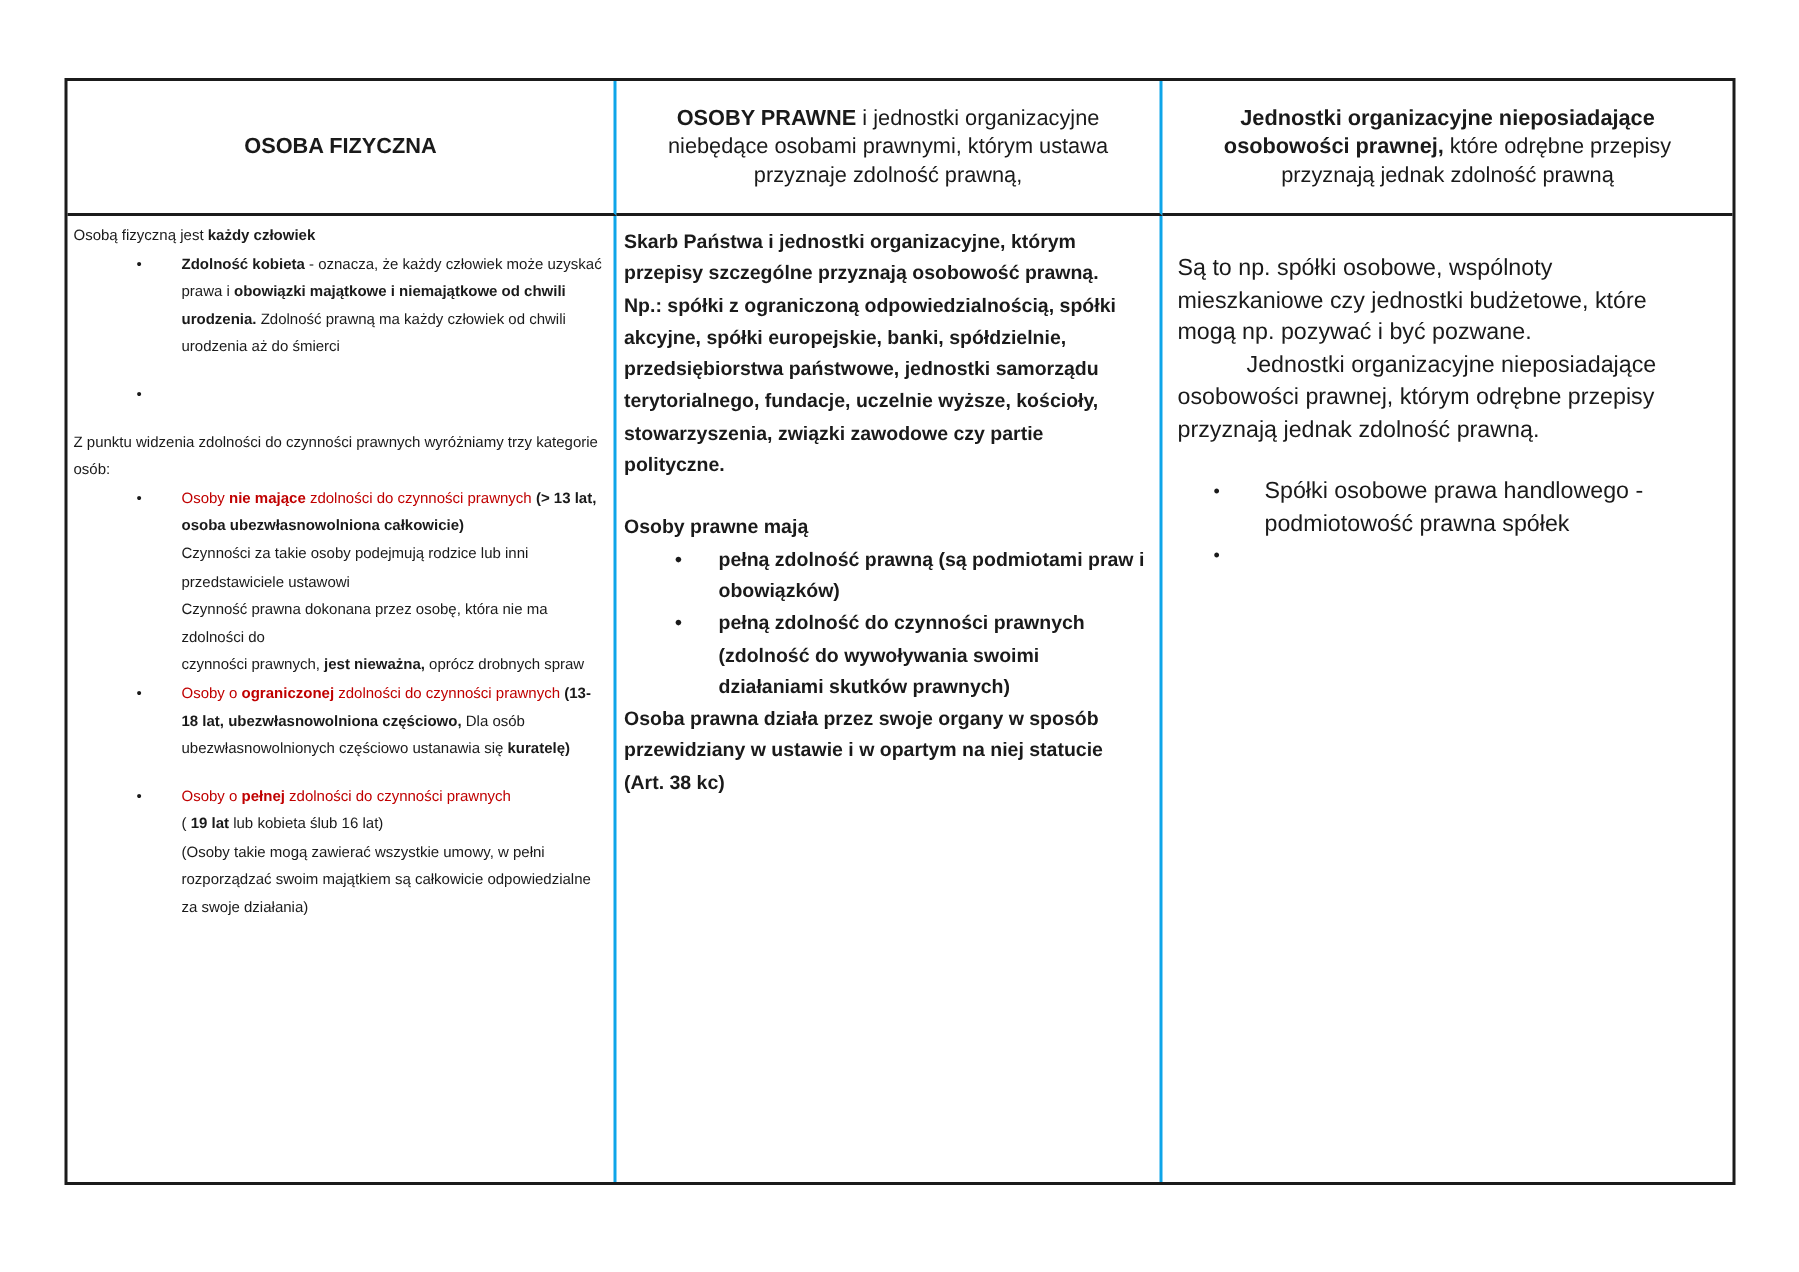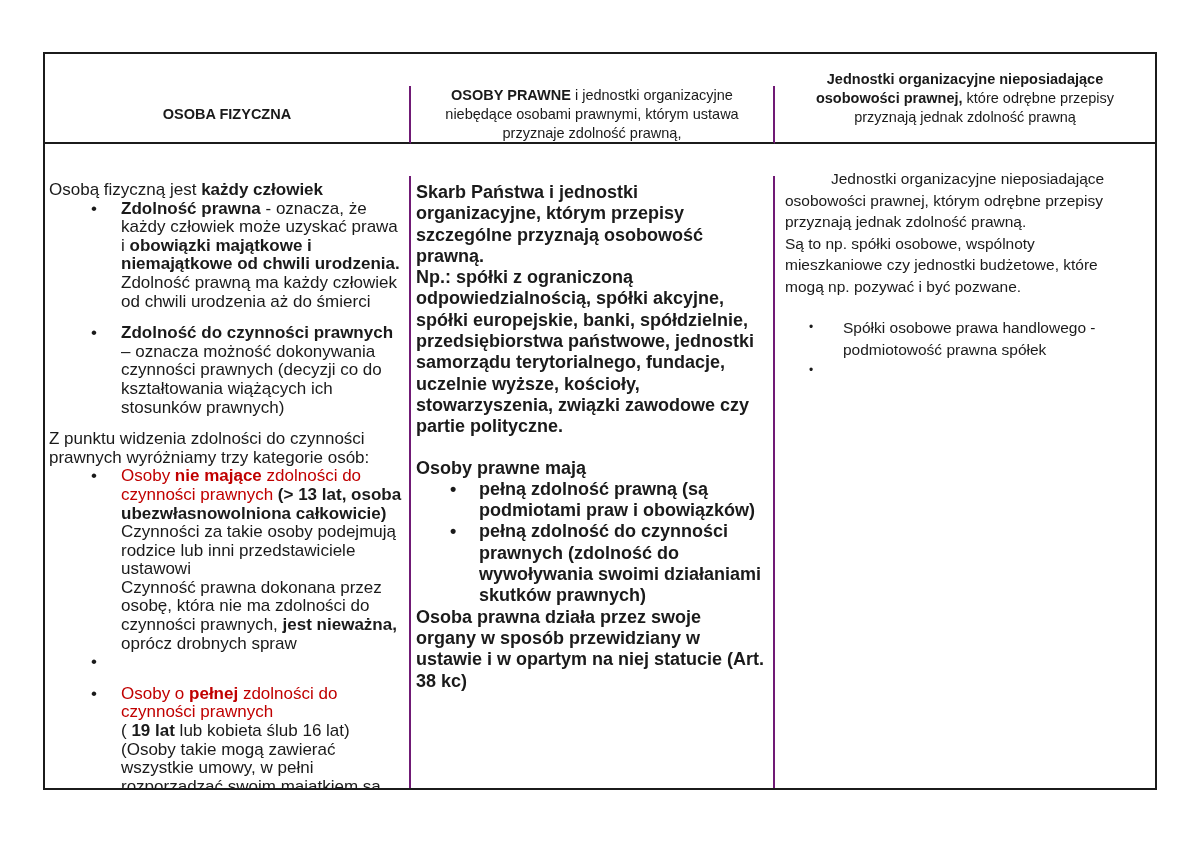--- a/index.html
+++ b/index.html
@@ -9,29 +9,29 @@
     -webkit-font-smoothing:antialiased;
   }
   .doc-table{
     position:absolute;left:43px;top:52px;width:1114px;height:738px;
     border:2px solid #1b1b1b;box-sizing:border-box;
     display:grid;
     grid-template-columns:366px 364px 1fr;
     grid-template-rows:90px 1fr;
   }
   .cell{box-sizing:border-box;overflow:hidden;}
-  .cell.col0,.cell.col1{border-right:2px solid #701a75;margin-top:32px;}
+  .cell.col0,.cell.col1{border-right:2px solid #0ea5e9;}
   .cell.head{border-bottom:2px solid #1b1b1b;display:flex;align-items:center;justify-content:center;text-align:center;}
   .head .h-inner{font-size:14.5px;line-height:19px;}
   .head.col0 .h-inner{padding:0 20px;}
   .head.col1 .h-inner{padding:0 8px;}
   .head.col2 .h-inner{padding:0 12px;}
   
-  .bod.col0{padding:5px 4px 0 4px;font-size:17px;line-height:18.6px;}
-  .bod.col1{padding:6px 8px 0 5px;font-size:18px;line-height:21.3px;font-weight:bold;}
+  .bod.col0{padding:5px 4px 0 4px;font-size:10px;line-height:18.6px;}
+  .bod.col1{padding:6px 8px 0 5px;font-size:13px;line-height:21.3px;font-weight:bold;}
   .bod.col2{padding:24px 28px 0 10px;font-size:15.5px;line-height:21.5px;}
   .para{white-space:pre-wrap;}
   .para.indent{text-indent:46px;}
   .gap{height:13px;}
   .bod.col1 .gap{height:20px;}
   .bod.col2 .gap{height:20px;}
   .bullet{display:flex;align-items:flex-start;}
   .b-marker{box-sizing:border-box;flex:0 0 72px;padding-left:42px;}
   .bod.col1 .b-marker{flex:0 0 63px;padding-left:34px;}
   .bod.col2 .b-marker{flex:0 0 58px;padding-left:24px;font-size:12px;}
@@ -50,38 +50,38 @@
     <div class="h-inner"><span class="r-b">OSOBY PRAWNE</span><span> i jednostki organizacyjne niebędące osobami prawnymi, którym ustawa przyznaje zdolność prawną,</span></div>
   </div>
   <div class="cell head col2">
     <div class="h-inner"><span class="r-b">Jednostki organizacyjne nieposiadające osobowości prawnej,</span><span> które odrębne przepisy przyznają jednak zdolność prawną</span></div>
   </div>
 
   <div class="cell bod col0">
       <div class="para"><span>Osobą fizyczną jest </span><span class="r-b">każdy człowiek</span></div>
       <div class="bullet">
         <span class="b-marker">•</span>
-        <span class="b-text"><span class="r-b">Zdolność prawna</span><span> - oznacza, że każdy człowiek może uzyskać prawa i </span><span class="r-b">obowiązki majątkowe i niemajątkowe od chwili urodzenia.</span><span> Zdolność prawną ma każdy człowiek od chwili urodzenia aż do śmierci</span></span>
+        <span class="b-text"><span class="r-b">Zdolność kobieta</span><span> - oznacza, że każdy człowiek może uzyskać prawa i </span><span class="r-b">obowiązki majątkowe i niemajątkowe od chwili urodzenia.</span><span> Zdolność prawną ma każdy człowiek od chwili urodzenia aż do śmierci</span></span>
       </div>
       <div class="gap"></div>
       <div class="bullet">
         <span class="b-marker">•</span>
-        <span class="b-text"><span class="r-b">Zdolność do czynności prawnych</span><span> – oznacza możność dokonywania czynności prawnych (decyzji co do kształtowania wiążących ich stosunków prawnych)</span></span>
       </div>
       <div class="gap"></div>
       <div class="para"><span>Z punktu widzenia zdolności do czynności prawnych wyróżniamy trzy kategorie osób:</span></div>
       <div class="bullet">
         <span class="b-marker">•</span>
         <span class="b-text"><span class="r-red">Osoby </span><span class="r-b r-red">nie mające</span><span class="r-red"> zdolności do czynności prawnych </span><span class="r-b">(&gt; 13 lat, osoba ubezwłasnowolniona całkowicie)</span><span>
 Czynności za takie osoby podejmują rodzice lub inni przedstawiciele ustawowi
 Czynność prawna dokonana przez osobę, która nie ma zdolności do
 czynności prawnych, </span><span class="r-b">jest nieważna,</span><span> oprócz drobnych spraw</span></span>
       </div>
       <div class="bullet">
         <span class="b-marker">•</span>
+        <span class="b-text"><span class="r-red">Osoby o </span><span class="r-b r-red">ograniczonej</span><span class="r-red"> zdolności do czynności prawnych </span><span class="r-b">(13-18 lat, ubezwłasnowolniona częściowo,</span><span> Dla osób ubezwłasnowolnionych częściowo ustanawia się </span><span class="r-b">kuratelę)</span></span>
       </div>
       <div class="gap"></div>
       <div class="bullet">
         <span class="b-marker">•</span>
         <span class="b-text"><span class="r-red">Osoby o </span><span class="r-b r-red">pełnej</span><span class="r-red"> zdolności do czynności prawnych</span><span>
 ( </span><span class="r-b">19 lat</span><span> lub kobieta ślub 16 lat)
 (Osoby takie mogą zawierać wszystkie umowy, w pełni rozporządzać swoim majątkiem są całkowicie odpowiedzialne za swoje działania)</span></span>
       </div>
     </div>
   <div class="cell bod col1">
@@ -93,22 +93,22 @@
         <span class="b-marker">•</span>
         <span class="b-text"><span>pełną zdolność prawną (są podmiotami praw i obowiązków)</span></span>
       </div>
       <div class="bullet">
         <span class="b-marker">•</span>
         <span class="b-text"><span>pełną zdolność do czynności prawnych (zdolność do wywoływania swoimi działaniami skutków prawnych)</span></span>
       </div>
       <div class="para"><span>Osoba prawna działa przez swoje organy w sposób przewidziany w ustawie i w opartym na niej statucie (Art. 38 kc)</span></div>
     </div>
   <div class="cell bod col2">
+      <div class="para"><span>Są to np. spółki osobowe, wspólnoty mieszkaniowe czy jednostki budżetowe, które mogą np. pozywać i być pozwane.</span></div>
       <div class="para indent"><span>Jednostki organizacyjne nieposiadające osobowości prawnej, którym odrębne przepisy przyznają jednak zdolność prawną.</span></div>
-      <div class="para"><span>Są to np. spółki osobowe, wspólnoty mieszkaniowe czy jednostki budżetowe, które mogą np. pozywać i być pozwane.</span></div>
       <div class="gap"></div>
       <div class="bullet">
         <span class="b-marker">•</span>
         <span class="b-text"><span>Spółki osobowe prawa handlowego - podmiotowość prawna spółek</span></span>
       </div>
       <div class="bullet">
         <span class="b-marker">•</span>
       </div>
     </div>
 </div>

